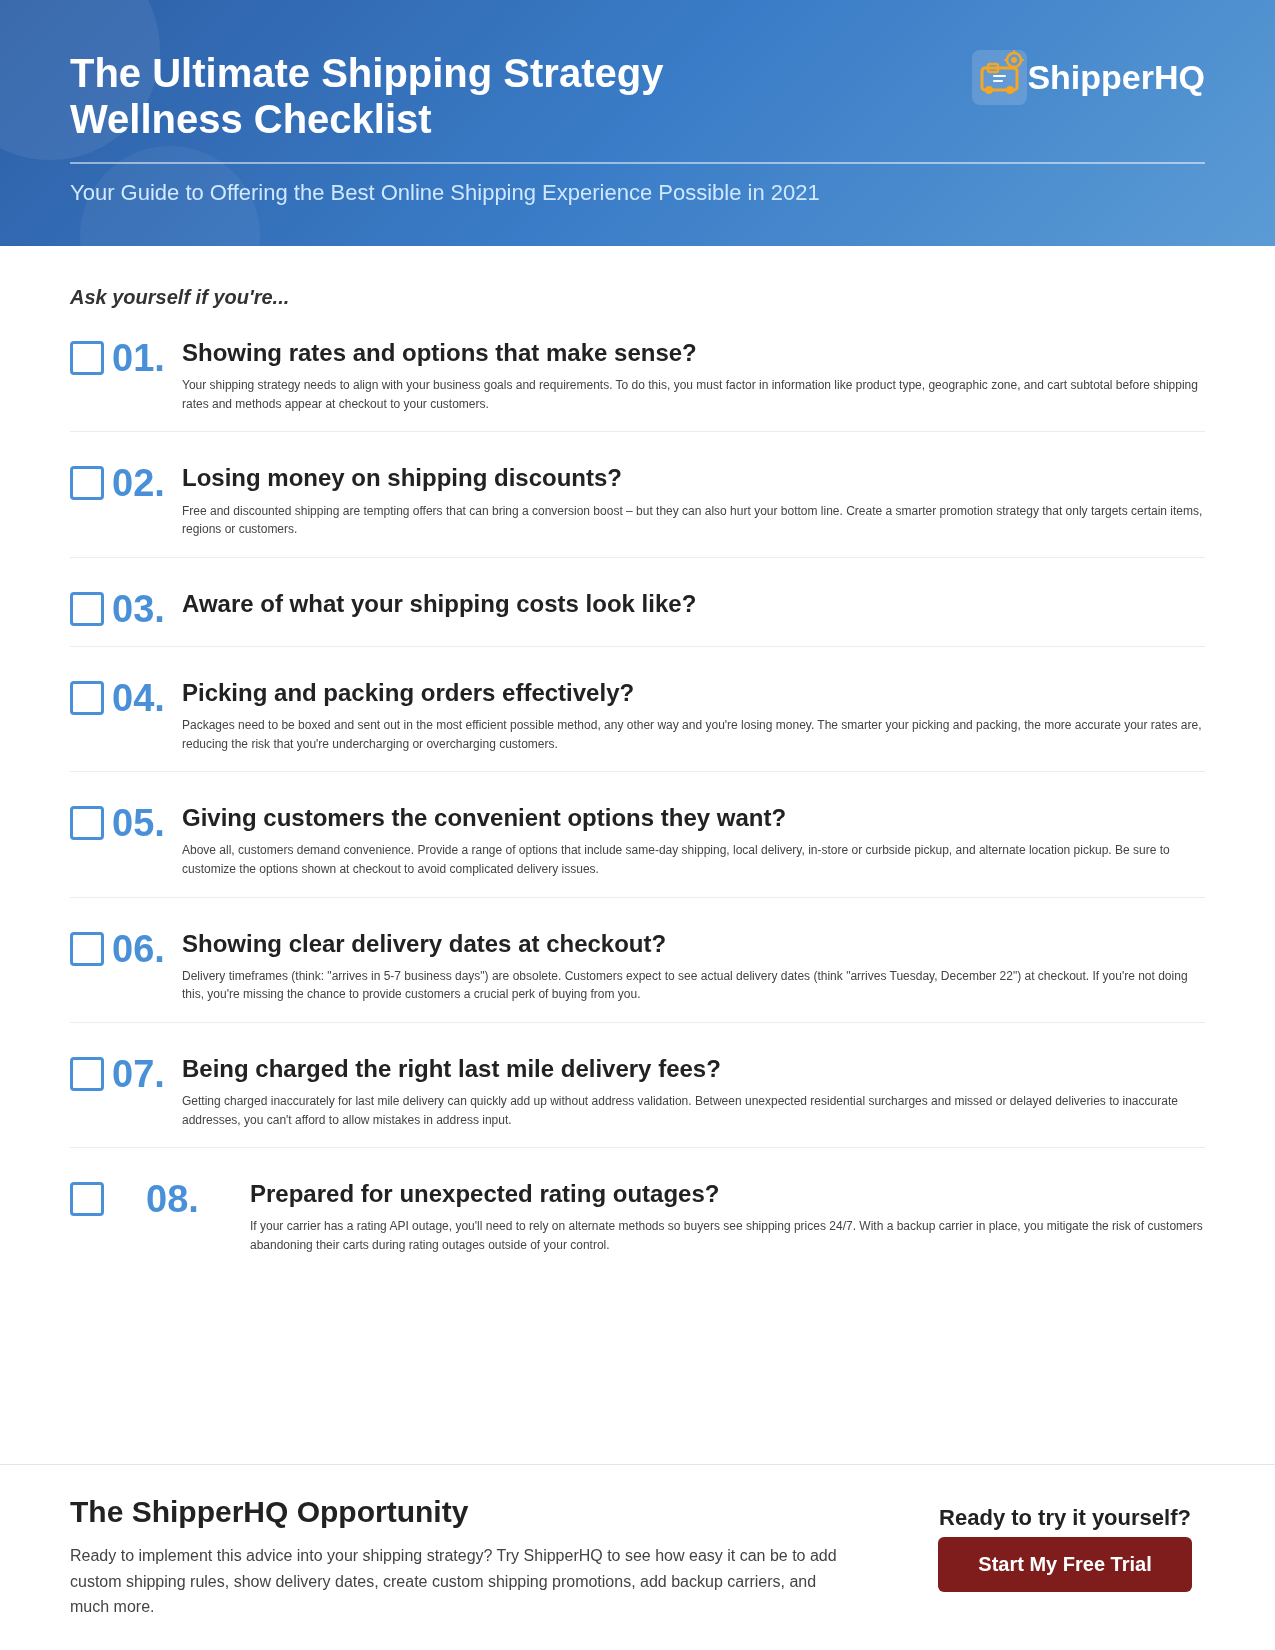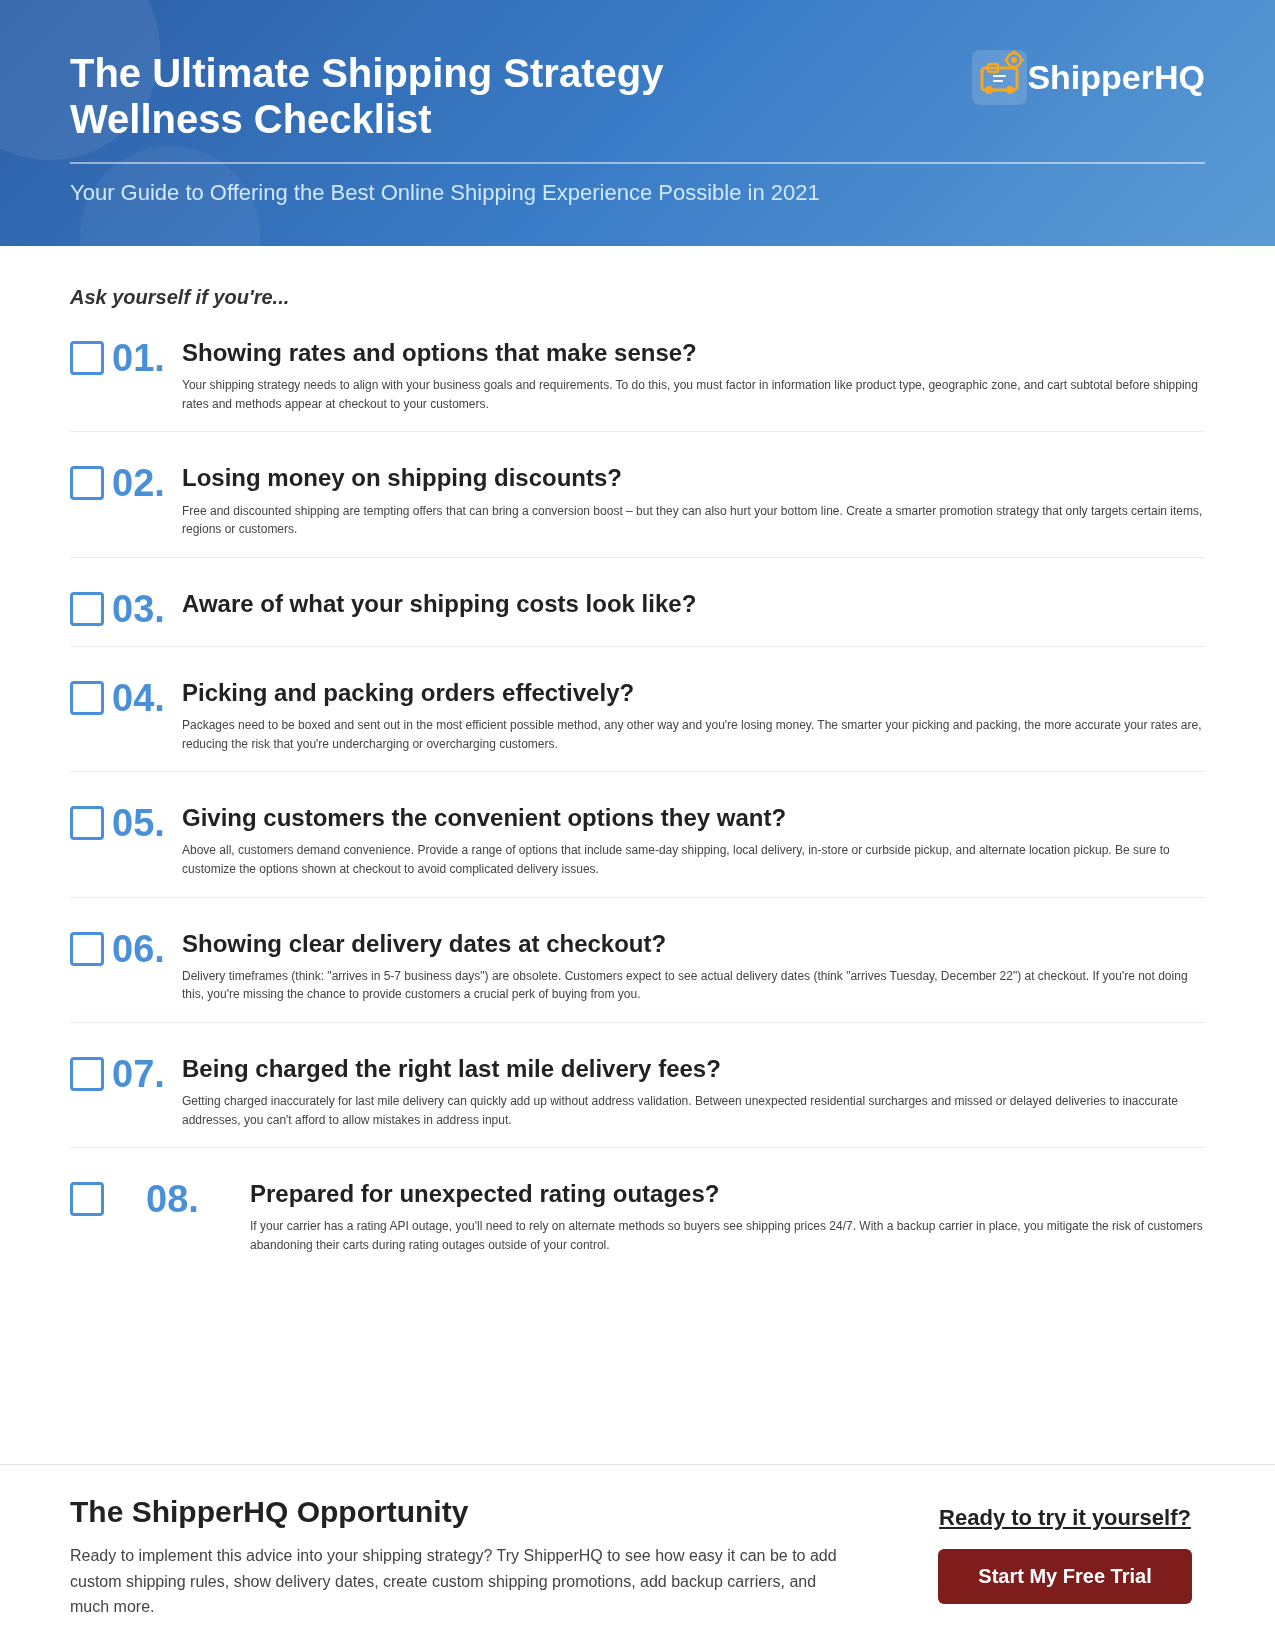--- a/index.html
+++ b/index.html
@@ -169,22 +169,21 @@
       flex-direction: column;
       align-items: center;
       justify-content: center;
       padding-top: 10px;
     }
     .ready-text {
       font-size: 22px;
       font-weight: 800;
       color: #222;
       text-align: center;
-      margin-bottom: 18px;
-      text-decoration: underline;
+      margin-bottom: 6px;
     }
     .trial-btn {
       background: #7f1d1d;
       color: #fff;
       border: none;
       border-radius: 6px;
       padding: 16px 40px;
       font-size: 20px;
       font-weight: 700;
       cursor: pointer;

